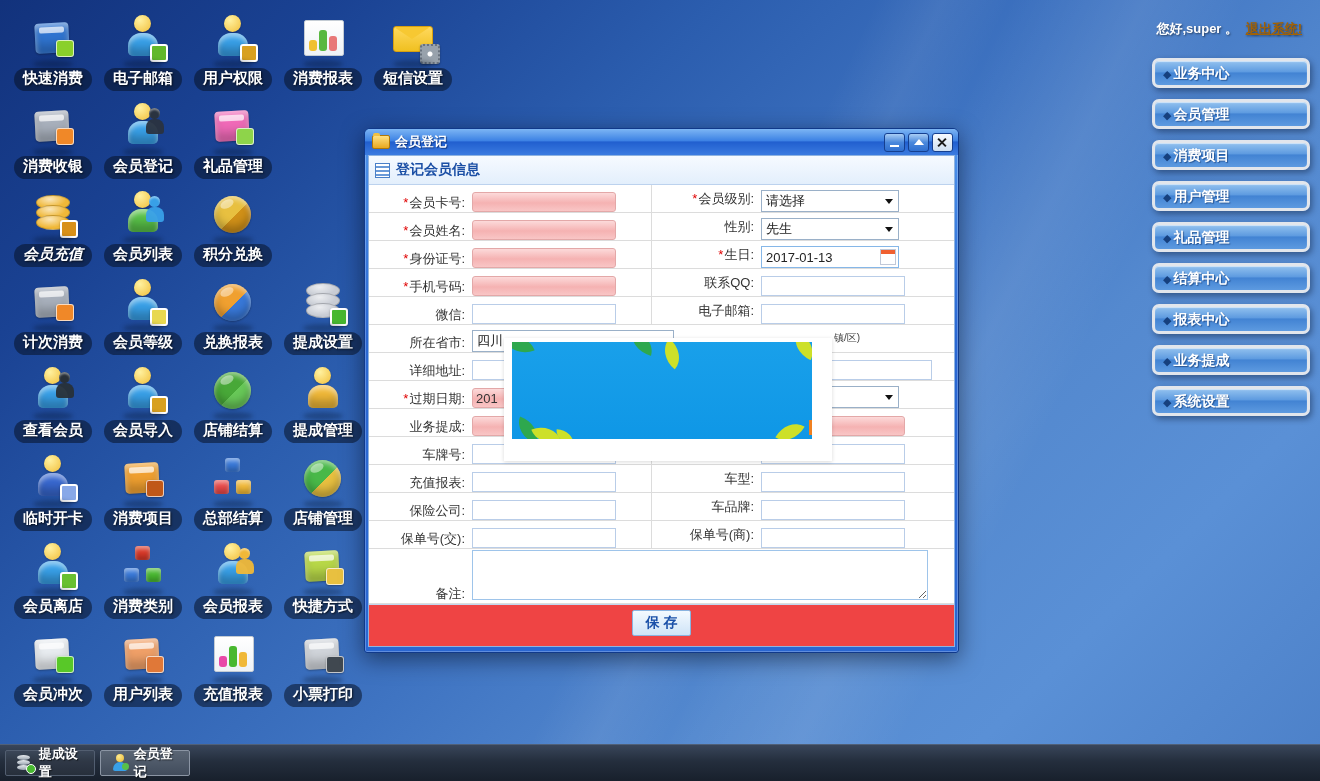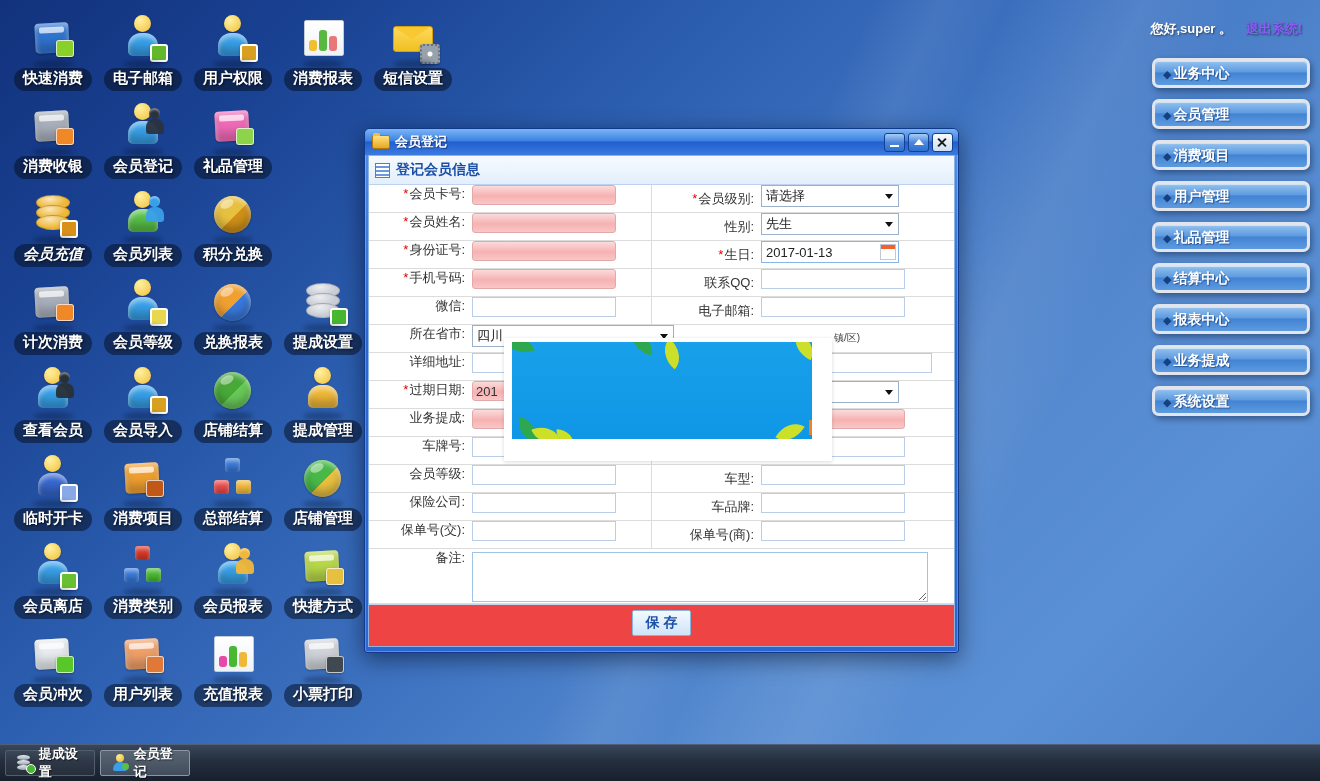--- a/index.html
+++ b/index.html
@@ -36,21 +36,21 @@
   .kind-box .mini{left:29px;top:28px;width:16px;height:15px;border-radius:3px;background:var(--c2);border:1px solid rgba(255,255,255,.7);box-shadow:0 1px 2px rgba(0,0,0,.3)}
   .kind-round .disc{left:7px;top:8px;width:37px;height:37px;border-radius:50%;background:linear-gradient(135deg,var(--c1) 55%,var(--c2) 55%);box-shadow:inset 0 3px 5px rgba(255,255,255,.5),inset 0 -6px 9px rgba(0,0,0,.28),0 1px 2px rgba(0,0,0,.3)}
   .kind-round .shine{left:13px;top:12px;width:14px;height:8px;border-radius:50%;background:rgba(255,255,255,.45);transform:rotate(-25deg)}
   .kind-tree .t1,.kind-tree .t2,.kind-tree .t3{width:15px;height:14px;border-radius:3px;box-shadow:inset 0 3px 4px rgba(255,255,255,.5),inset 0 -4px 5px rgba(0,0,0,.25)}
   .kind-tree .t1{left:18px;top:6px;background:var(--c1)}
   .kind-tree .t2{left:7px;top:28px;background:var(--c2)}
   .kind-tree .t3{left:29px;top:28px;background:var(--c3)}
   .dlabel{display:inline-block;background:rgba(8,18,38,.55);border-radius:12px;padding:1px 9px 3px;color:#fff;font-weight:bold;font-size:15px;white-space:nowrap;text-shadow:1px 1px 2px rgba(0,0,0,.7)}
   
   #user-bar{position:absolute;top:20px;right:18px;z-index:5;color:#fff;font-size:13px;font-weight:bold;text-shadow:1px 1px 2px rgba(0,0,0,.5)}
-  #logout-link{color:#8b5cf6;cursor:pointer;margin-left:10px}
+  #logout-link{color:#a16207;text-decoration:underline;cursor:pointer;margin-left:4px}
   
   #sidebar{position:absolute;top:58px;right:10px;z-index:5}
   .side-btn{width:144px;height:24px;margin-bottom:11px;border:3px solid #e2e6ec;border-radius:7px;cursor:pointer;
     background:linear-gradient(180deg,#93c2ef 0%,#5e9be0 45%,#4283d3 50%,#5d9ae0 100%);
     box-shadow:2px 3px 6px rgba(0,10,30,.4), inset 0 1px 1px rgba(255,255,255,.6);
     color:#fff;font-size:14px;font-weight:bold;line-height:24px;padding-left:8px;text-shadow:1px 1px 1px rgba(0,30,80,.5)}
   .side-btn .diamond{color:#16407e;font-size:11px;margin-right:2px;text-shadow:none}
   
   #dialog{position:absolute;left:364px;top:128px;width:593px;height:523px;z-index:10;
     background:linear-gradient(180deg,#4e94ec,#2a67d2 40%);border:1px solid #10398a;border-radius:6px 6px 3px 3px;
@@ -64,21 +64,21 @@
     background:linear-gradient(180deg,#a8cdf5,#4a88dc 50%,#2f6fd0)}
   .wbtn.close{background:linear-gradient(180deg,#f6fafe,#cfe0f2)}
   .wbtn .bar{position:absolute;left:5px;bottom:4px;width:9px;height:2px;background:#fff}
   .wbtn .tri{position:absolute;left:5px;top:5px;width:0;height:0;border-left:5px solid transparent;border-right:5px solid transparent;border-bottom:6px solid #fff}
   .wbtn .x1,.wbtn .x2{position:absolute;left:8px;top:3px;width:2px;height:11px;background:#1a1a1a}
   .wbtn .x1{transform:rotate(45deg)}.wbtn .x2{transform:rotate(-45deg)}
   #dlg-inner{margin:0 3px 3px;background:#fff;border:1px solid #8fb3e0;height:490px;display:flex;flex-direction:column}
   #panel-header{height:28px;display:flex;align-items:center;background:linear-gradient(180deg,#f6faff,#e3effc);border-bottom:1px solid #bcd2ee;padding:0 6px}
   .ph-icon{width:13px;height:13px;border:1px solid #4a80c8;background:repeating-linear-gradient(180deg,#fff 0 2px,#6a9ad8 2px 4px);margin-right:6px}
   #panel-header span{color:#1b4fa5;font-size:14px;font-weight:bold}
-  .frow{height:27px;display:flex;align-items:flex-start;border-bottom:1px solid #dcdcdc;position:relative;font-size:13px;color:#333}
+  .frow{height:27px;display:flex;align-items:flex-end;border-bottom:1px solid #dcdcdc;position:relative;font-size:13px;color:#333}
   .frow.remark{height:54px}
   .flabel{width:100px;text-align:right;padding-right:4px;box-sizing:border-box;white-space:nowrap}
   .flabel.r{width:107px;border-left:1px solid #dcdcdc;align-self:stretch;display:flex;align-items:center;justify-content:flex-end}
   .fcell1{width:182px;display:flex;align-items:center;padding-left:3px;box-sizing:border-box}
   .fcell2{flex:1;display:flex;align-items:center;padding-left:3px}
   .req{color:#e00000;margin-right:1px}
   .fi{width:136px;height:18px;border:1px solid #b9cde8;background:#fff;font-size:13px;color:#333;padding:0 3px;font-family:inherit}
   .fi.pink{border:1px solid #e3a8a8;border-radius:3px;background:linear-gradient(180deg,#fcdada,#f5b2b2 55%,#f9c6c6)}
   .fi.wide{width:452px}
   .fsel{width:136px;height:20px;border:1px solid #9ab0c8;background:#fff;position:relative;cursor:pointer;display:flex;align-items:center}
@@ -436,21 +436,21 @@
             <input class="fi" style="">
           </div>
           <div class="flabel r">
             <span></span>
           </div>
           <div class="fcell2">
             <input class="fi" style="">
           </div>
         </div>
         <div class="frow">
-          <div class="flabel"><span>会员等级:</span></div>
+          <div class="flabel"><span>充值报表:</span></div>
           <div class="fcell1">
             <input class="fi" style="">
           </div>
           <div class="flabel r">
             <span>车型:</span>
           </div>
           <div class="fcell2">
             <input class="fi" style="">
           </div>
         </div>

